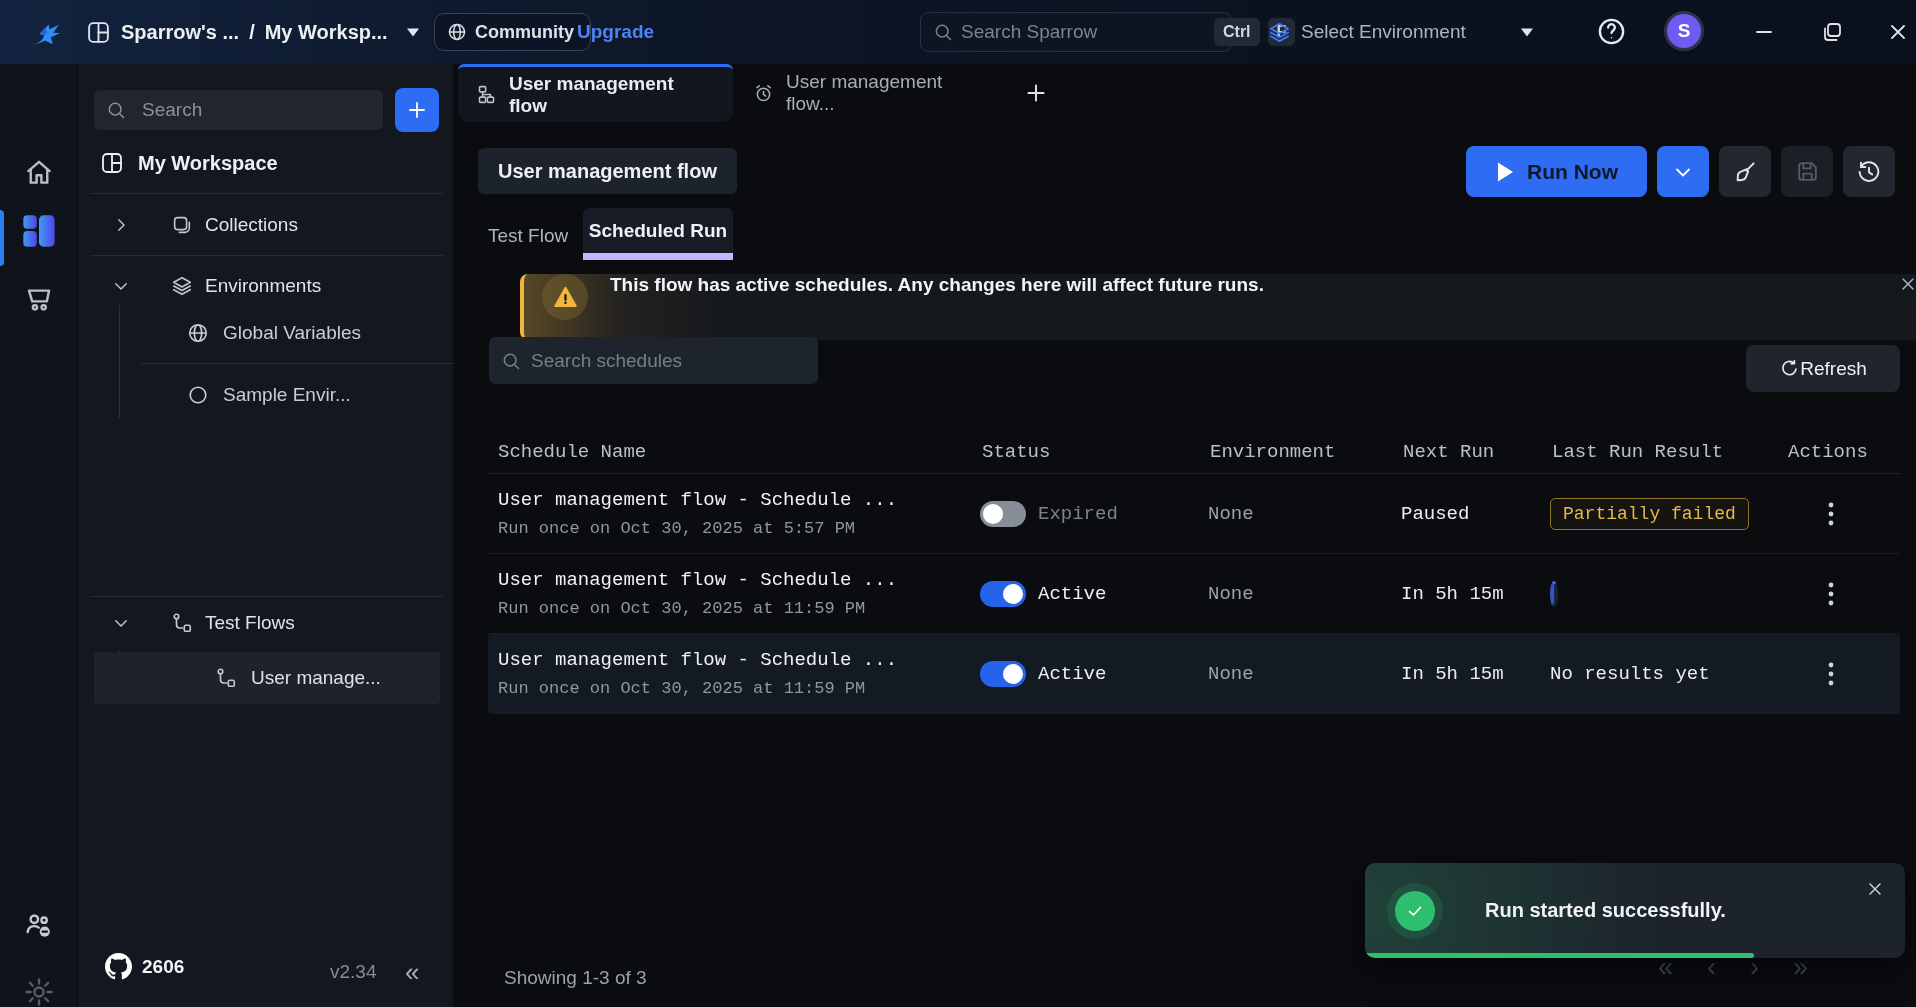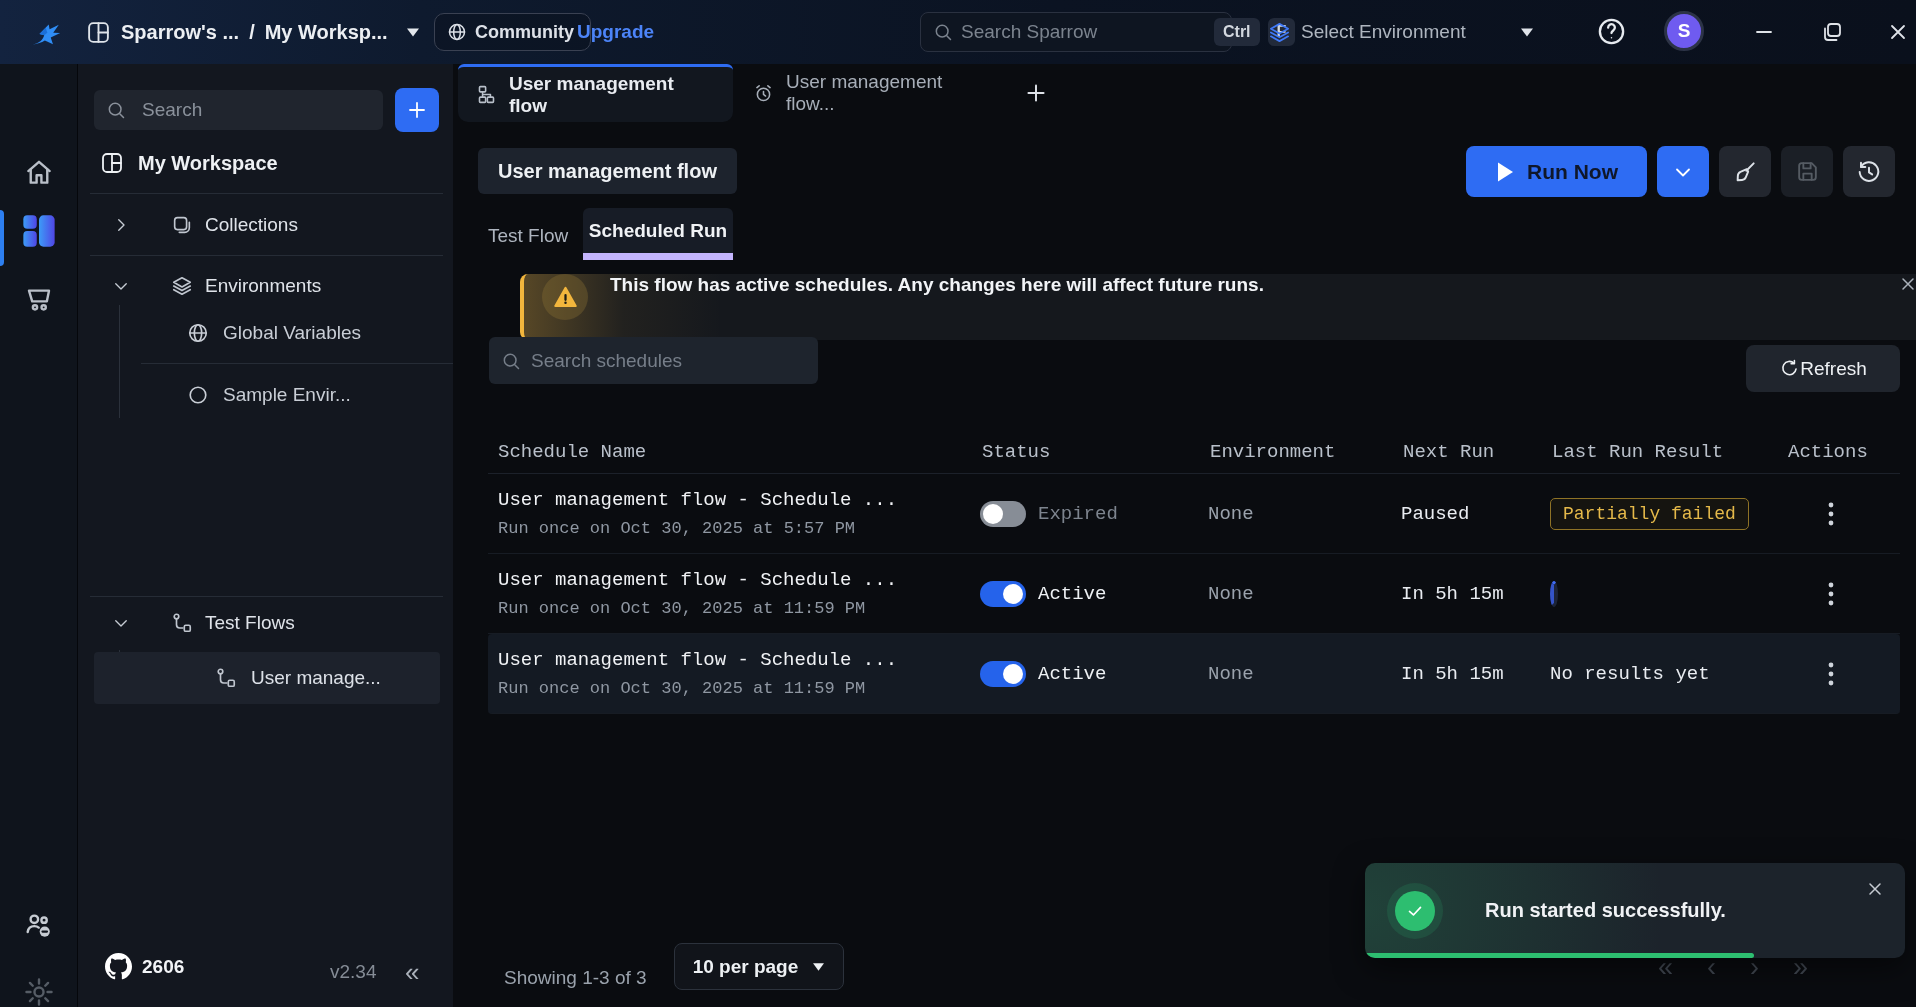--- a/index.html
+++ b/index.html
@@ -693,26 +693,20 @@
         <svg width="6" height="26" viewBox="0 0 6 26">
             <circle cx="3" cy="4" r="2.4" fill="currentColor"></circle>
             <circle cx="3" cy="13" r="2.4" fill="currentColor"></circle>
             <circle cx="3" cy="22" r="2.4" fill="currentColor"></circle>
           </svg>
       </div>
     </div>
   </div>
 
   <div class="pg-showing">Showing 1-3 of 3</div>
-  <div class="pg-select">
-    <span>10 per page</span>
-    <svg width="13" height="10" viewBox="0 0 14 11">
-        <path d="M1 1.5l6 8 6-8Z" fill="currentColor"></path>
-      </svg>
-  </div>
   <div class="pg-nav">
     <span>«</span>
     <span>‹</span>
     <span>›</span>
     <span>»</span>
   </div>
 </main>
 
 <div class="toast">
   <span class="toast-halo">

